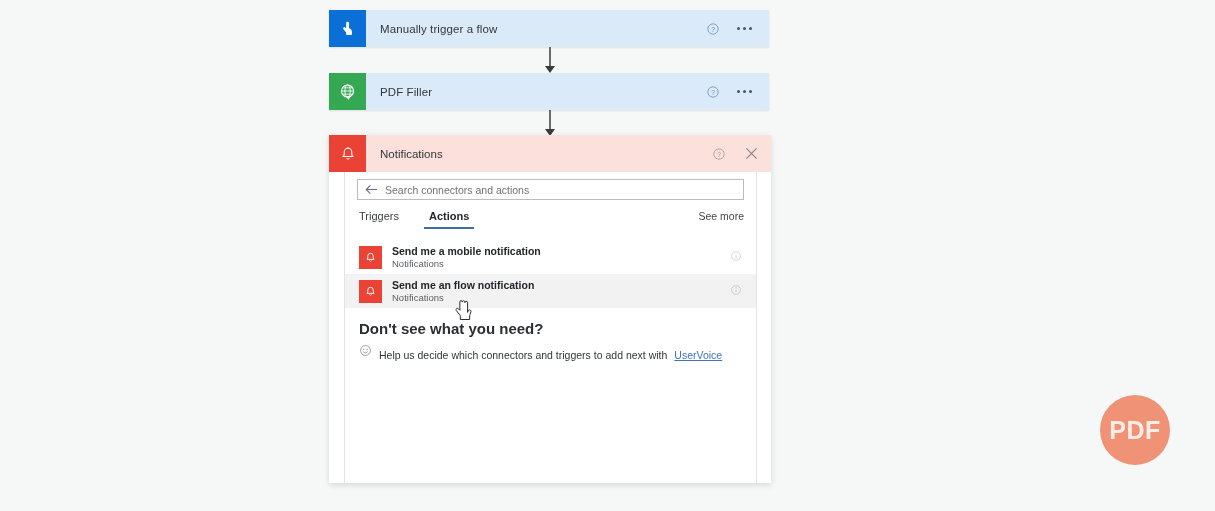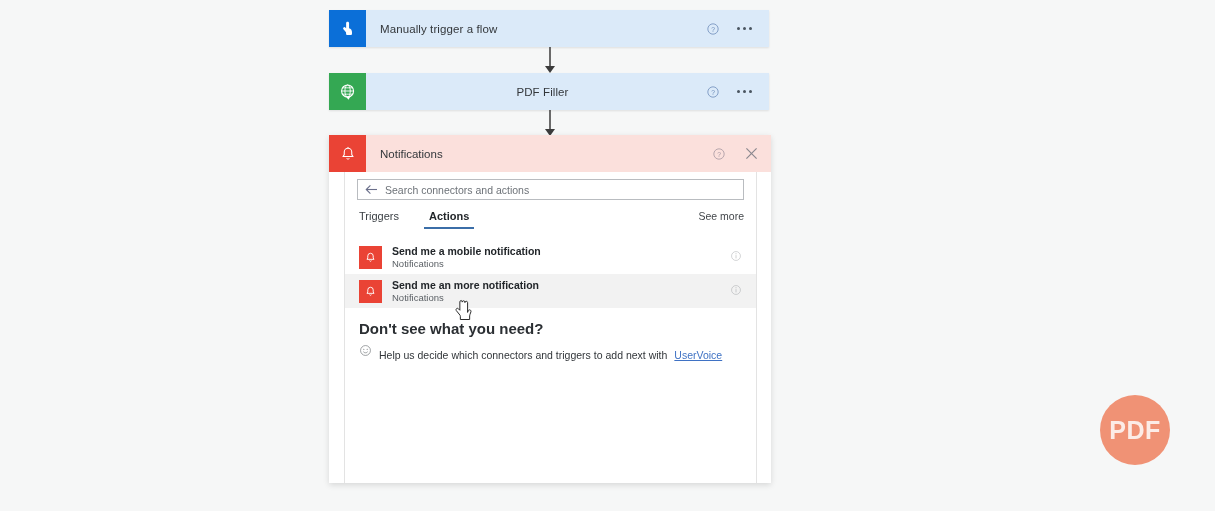--- a/index.html
+++ b/index.html
@@ -69,21 +69,21 @@
     display: flex; gap: 3px; align-items: center;
     width: 18px; justify-content: center;
   }
   .ellipsis i {
     width: 3px; height: 3px; border-radius: 50%;
     background: #4a5560; display:block;
   }
 
   #card-trigger { top: 10px; }
   #card-trigger .card-icon { background: #0b6fd8; }
-  #card-pdffiller { top: 73px; text-align: center; }
+  #card-pdffiller { top: 73px; }
   #card-pdffiller .card-icon { background: #34a853; }
 
   
   .connector {
     position: absolute;
     left: 543px;
     width: 14px;
     height: 27px;
   }
   #connector-1 { top: 47px; }
@@ -417,21 +417,21 @@
         </div>
 
         <div class="result-row hovered">
           <div class="result-icon">
             <svg width="13" height="13" viewBox="0 0 24 24" aria-hidden="true">
               <path fill="none" stroke="#ffffff" stroke-width="1.7" d="M12 4.2a5 5 0 0 0-5 5v3.6l-1.5 2.6h13L17 12.8V9.2a5 5 0 0 0-5-5z"></path>
               <path fill="none" stroke="#ffffff" stroke-width="1.6" d="M10.3 17.7a1.8 1.8 0 0 0 3.4 0"></path>
             </svg>
           </div>
           <div class="result-text">
-            <div class="result-title">Send me an more notification</div>
+            <div class="result-title">Send me an flow notification</div>
             <div class="result-sub">Notifications</div>
           </div>
           <span class="result-info">
             <svg width="12" height="12" viewBox="0 0 20 20" aria-hidden="true">
               <circle cx="10" cy="10" r="7.4" fill="none" stroke="#7c8085" stroke-width="1"></circle>
               <line x1="10" y1="8.6" x2="10" y2="14" stroke="#7c8085" stroke-width="1.1"></line>
               <circle cx="10" cy="6.3" r=".85" fill="#7c8085"></circle>
             </svg>
           </span>
         </div>

